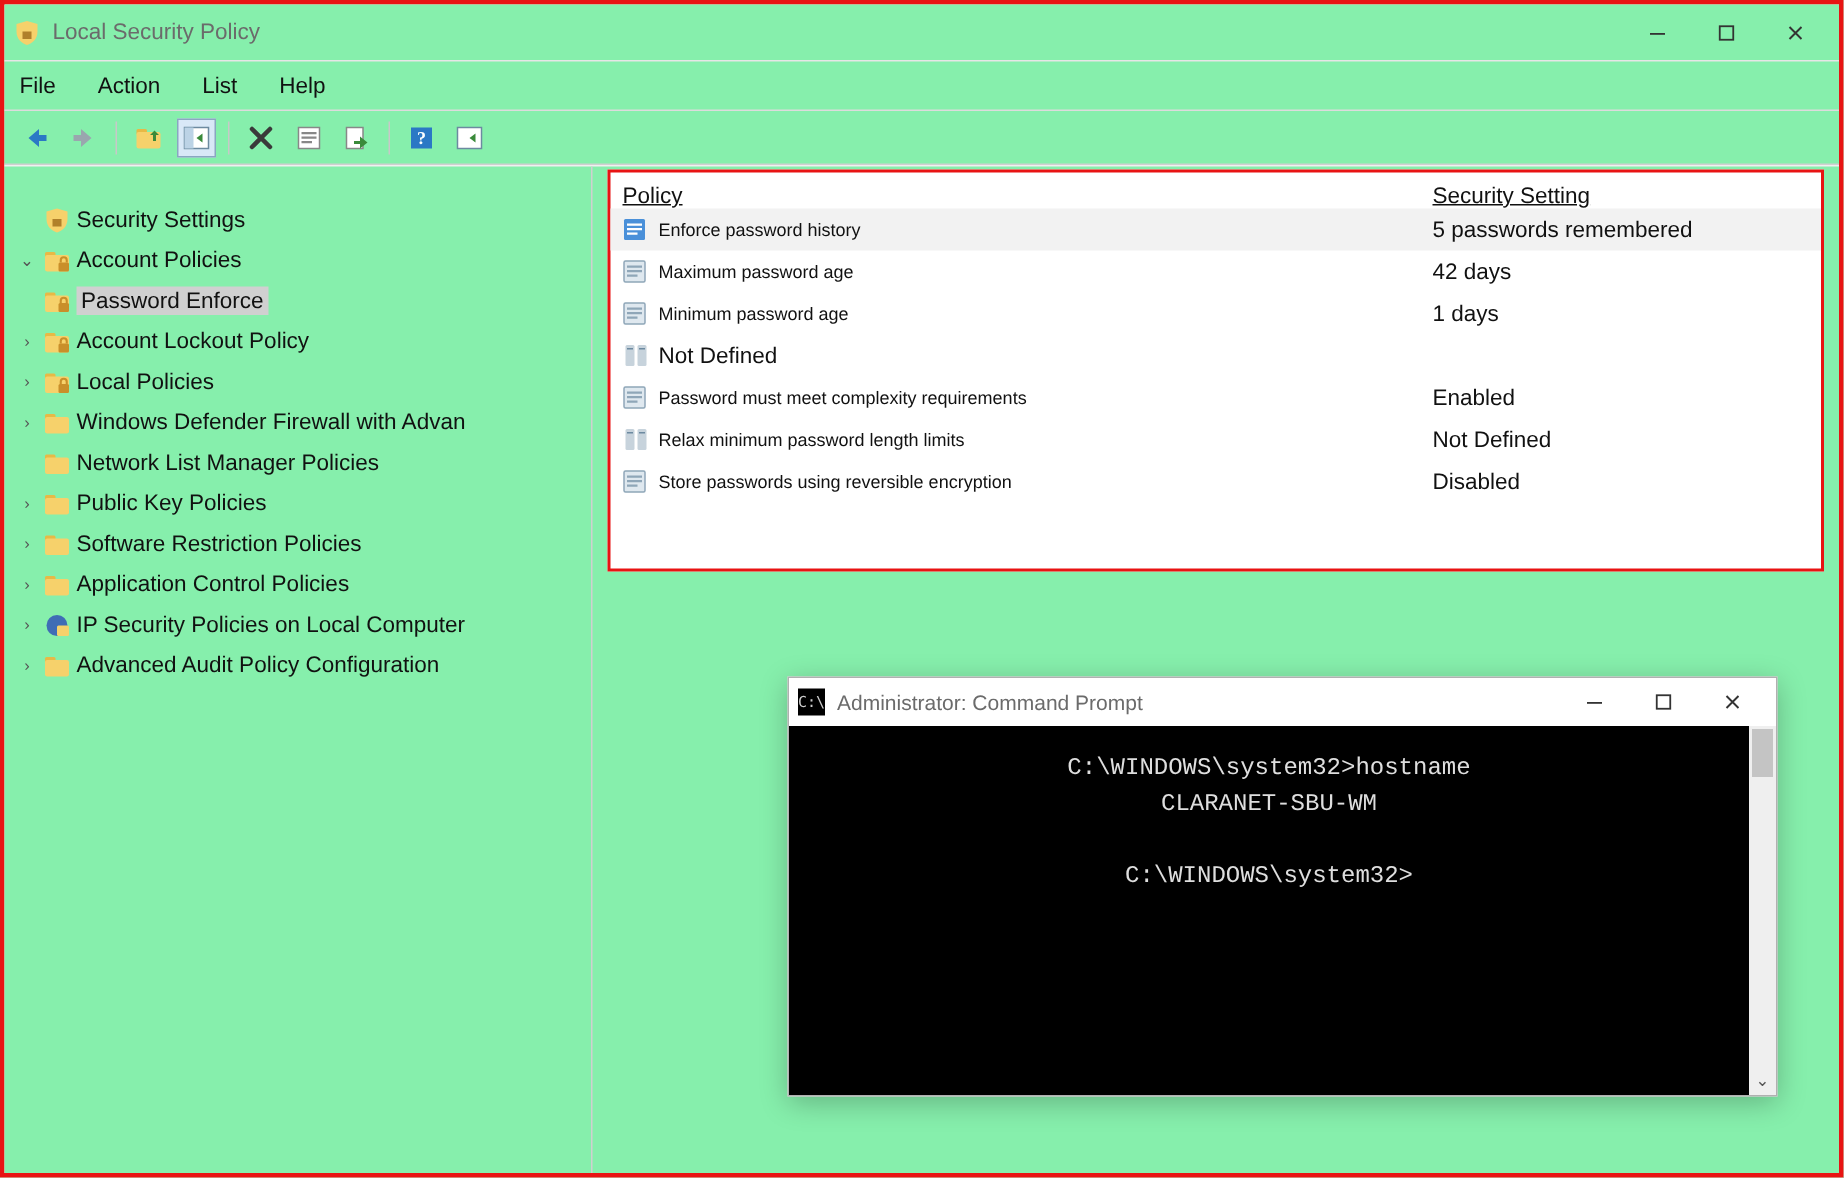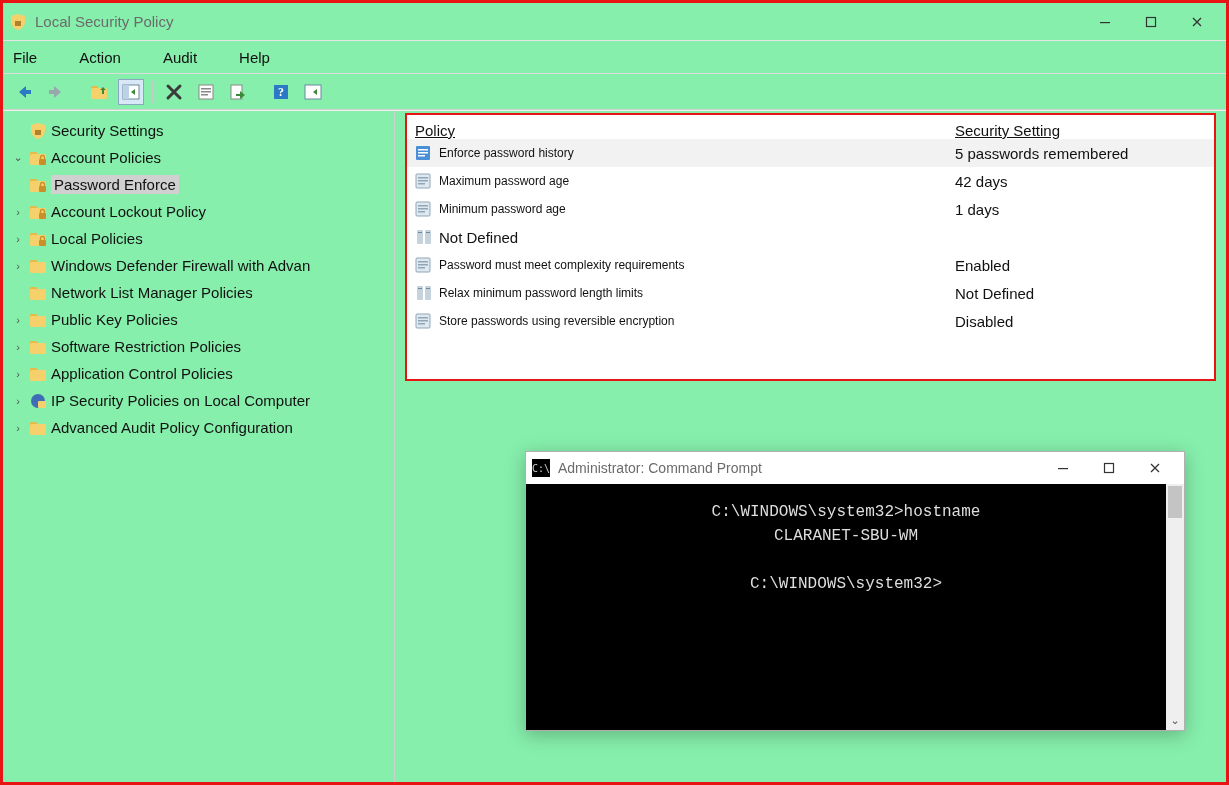--- a/index.html
+++ b/index.html
@@ -7,31 +7,31 @@
   .outer { width:1229px; height:785px; border:3px solid #e81313; background:#fff; position:relative; }
   .window { width:100%; height:100%; display:flex; flex-direction:column; background:#86efac; }
   
   .titlebar { height:38px; display:flex; align-items:center; padding:0 6px; border-bottom:1px solid #e6e6e6; }
   .titlebar .app-icon { width:18px; height:18px; margin-right:8px; }
   .title-text { flex:0 0 auto; color:#6b6b6b; font-size:15px; }
   .title-spacer { flex:1; }
   .win-btn { width:46px; height:30px; display:flex; align-items:center; justify-content:center; color:#444; }
   .win-btn svg { width:12px; height:12px; }
   
-  .menubar { height:32px; display:flex; align-items:center; padding:4px 10px; gap:42px; font-size:15px; }
+  .menubar { height:32px; display:flex; align-items:center; padding:4px 10px; gap:28px; font-size:15px; }
   .menubar-sep { height:1px; background:#dcdcdc; }
   
   .toolbar { height:36px; display:flex; align-items:center; padding:0 8px; gap:6px; border-bottom:1px solid #d0d0d0; }
   .tb-sep { width:1px; height:22px; background:#c8c8c8; margin:0 2px; }
   .tb-btn { width:26px; height:26px; display:flex; align-items:center; justify-content:center; border:1px solid transparent; }
   .tb-btn.active { border:1px solid #8aa6c1; background:#d9e8f7; }
   .tb-btn svg { width:18px; height:18px; }
   
   .body { flex:1; display:flex; min-height:0; border-top:1px solid #f0f0f0; }
-  .left-pane { width:392px; border-right:1px solid #d0d0d0; padding:6px 4px; overflow:auto; }
+  .left-pane { width:392px; border-right:1px solid #d0d0d0; padding:22px 4px; overflow:auto; }
   .right-pane { flex:1; position:relative; }
   
   .tree ul { list-style:none; margin:0; padding:0; }
   .tree li { white-space:nowrap; }
   .tree .node { display:flex; align-items:center; height:27px; padding-left:4px; }
   .tree .arrow { width:14px; display:inline-flex; justify-content:center; color:#555; font-size:11px; }
   .tree .node-icon { width:18px; height:18px; margin:0 4px; }
   .tree .node-label { font-size:15px; }
   .tree .selected .node-label { background:#d0d0d0; padding:1px 3px; }
   .children { padding-left:20px; }
@@ -129,21 +129,21 @@
       <div class="win-btn">
           <svg viewBox="0 0 12 12">
             <path d="M2 2L10 10M10 2L2 10" stroke="#333" stroke-width="1.3"></path>
           </svg>
         </div>
     </div>
 
     <div class="menubar">
       <span>File</span>
       <span>Action</span>
-      <span>Audit</span>
+      <span>List</span>
       <span>Help</span>
     </div>
     <div class="menubar-sep"></div>
 
     <div class="toolbar">
       <div class="tb-btn">
           <svg viewBox="0 0 18 18">
             <path fill="#2b78c5" d="M11 3l-7 6 7 6v-4h5V7h-5z"></path>
           </svg>
         </div>

